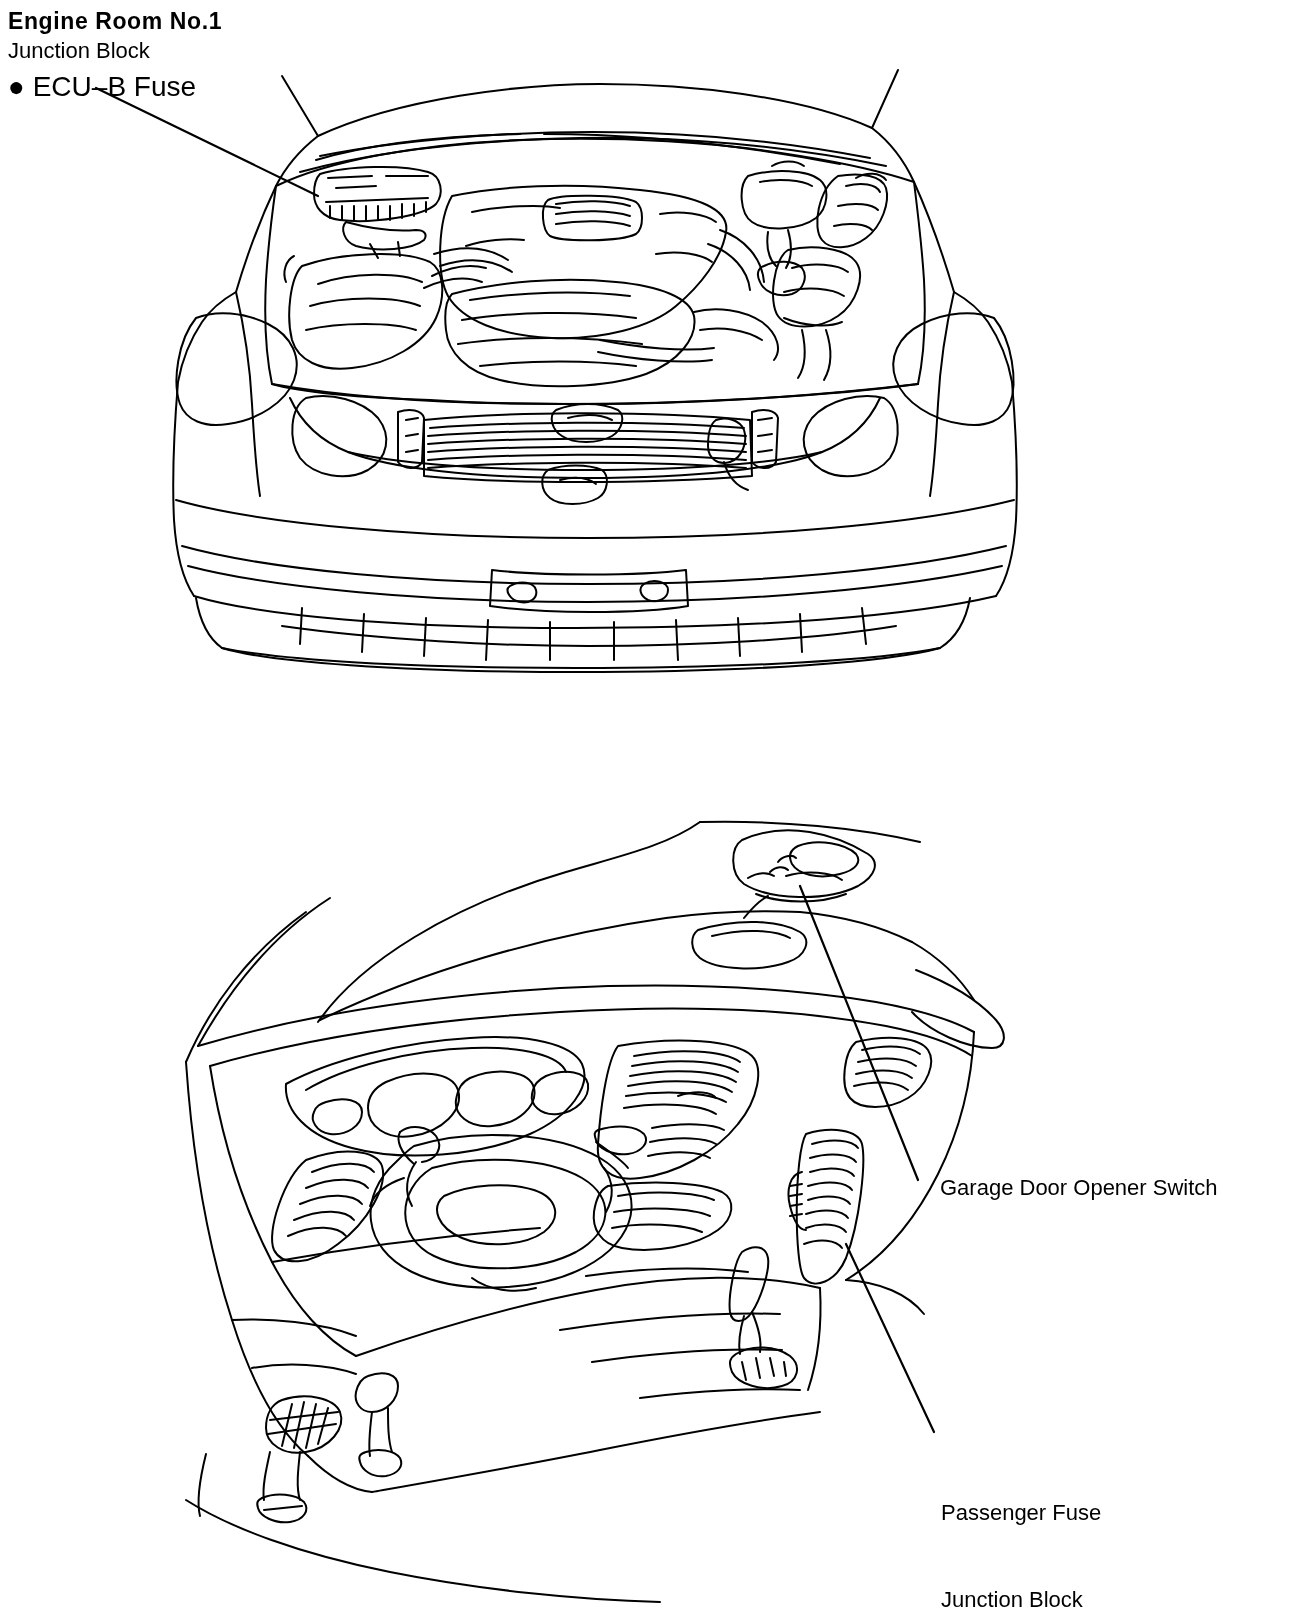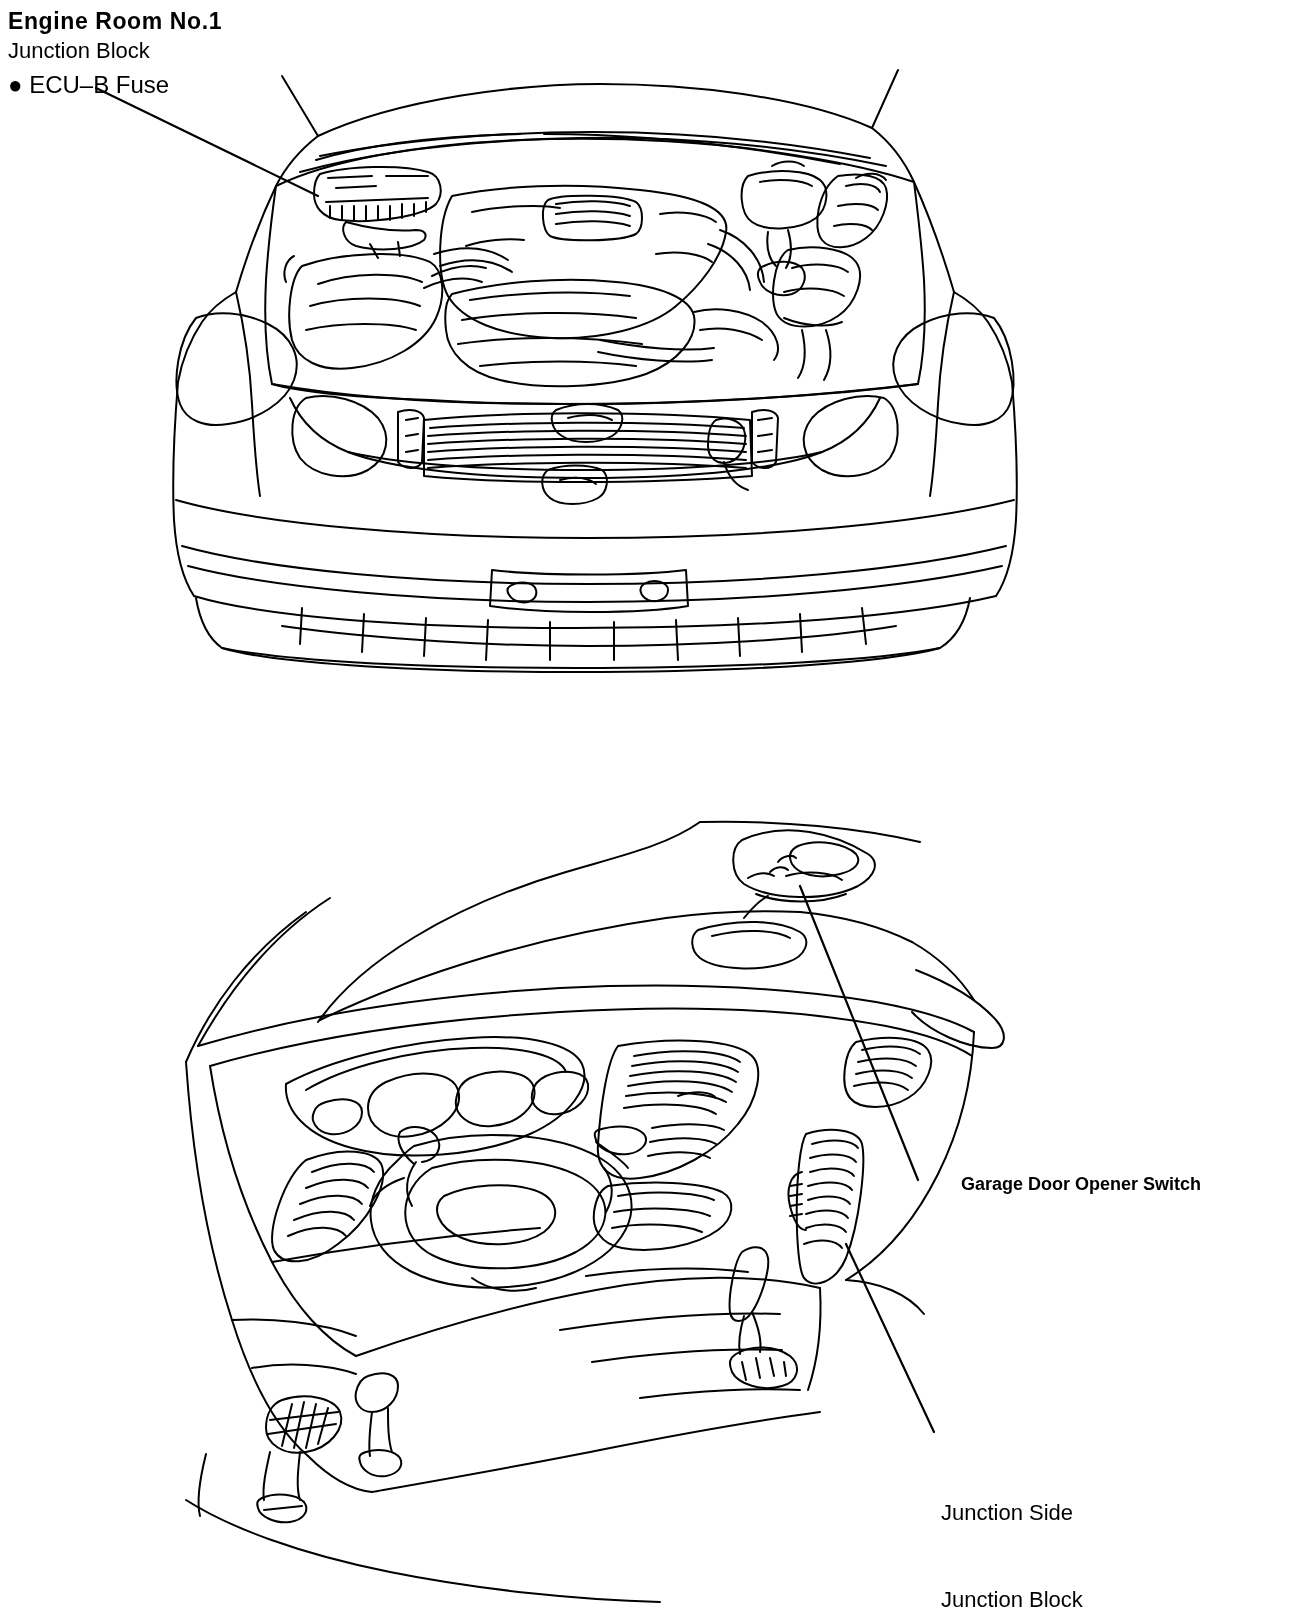--- a/index.html
+++ b/index.html
@@ -41,28 +41,28 @@
   }
   #label-junction-block {
     left: 8px;
     top: 36px;
     font-size: 22px;
     font-weight: 400;
   }
   #label-ecub-fuse {
     left: 8px;
     top: 69px;
-    font-size: 24px;
+    font-size: 28px;
     font-weight: 400;
   }
   #label-garage-switch {
-    left: 961px;
+    left: 940px;
     top: 1173px;
-    font-size: 18px;
-    font-weight: 700;
+    font-size: 22px;
+    font-weight: 400;
   }
   #label-passenger-block {
     left: 941px;
     top: 1440px;
     font-size: 22px;
     font-weight: 400;
   }
   .sub2 {
     display: block;
   }
@@ -390,16 +390,16 @@
 </svg>
 </div>
 
 <div class="label" id="label-engine-room">Engine Room No.1</div>
 <div class="label" id="label-junction-block">Junction Block</div>
 <div class="label" id="label-ecub-fuse">● ECU–B Fuse</div>
 
 <div class="label" id="label-garage-switch">Garage Door Opener Switch</div>
 
 <div class="label" id="label-passenger-block">
-  <span class="sub2">Junction Side</span>
+  <span class="sub2">Passenger Fuse</span>
   <span class="sub2">Junction Block</span>
   
 </div>
 
 </body></html>

